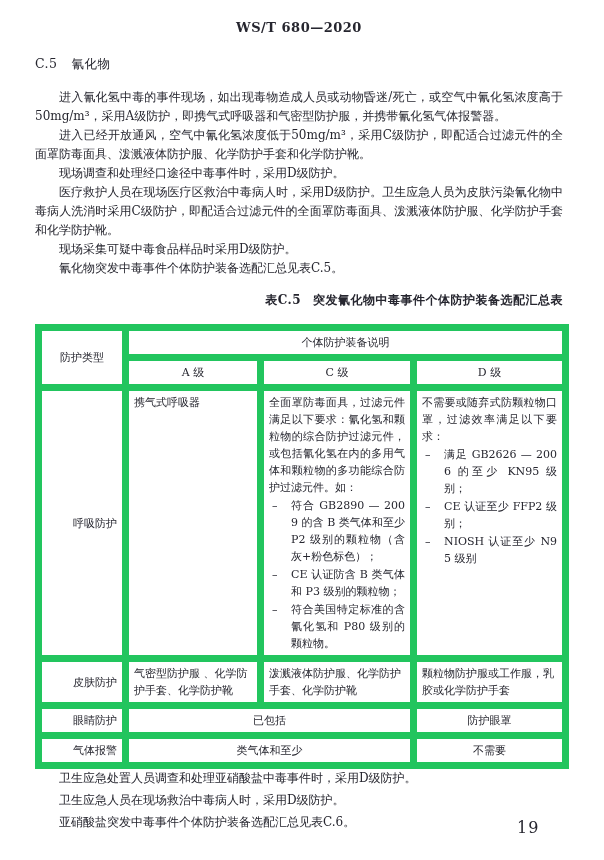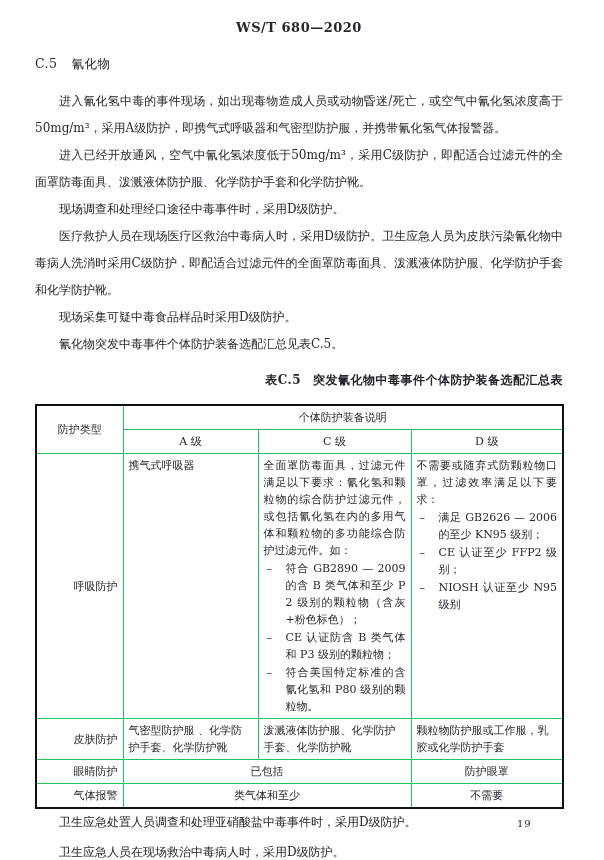--- a/index.html
+++ b/index.html
@@ -21,21 +21,21 @@
   }
   .section-heading{
     font-size:12.5px;
     font-weight:normal;
     margin:20px 0 15px 0;
     letter-spacing:0.5px;
   }
   .section-heading .sec-num{margin-right:14px;}
   .para{
     font-size:12px;
-    line-height:27px;
+    line-height:19px;
     text-align:justify;
     text-indent:2em;
     margin:0;
   }
   .para.gap{margin-bottom:3px;}
   .table-caption{
     text-align:right;
     font-size:12px;
     font-weight:bold;
     margin:14px 0 15px 0;
@@ -43,40 +43,40 @@
   }
   .table-caption .cap-label{margin-right:12px;}
   table.std{
     border-collapse:collapse;
     width:527px;
     table-layout:fixed;
     font-size:11px;
     line-height:17px;
   }
   table.std td,table.std th{
-    border:1px solid #22c55e;
+    border:7px solid #22c55e;
     padding:3px 5px;
     font-weight:normal;
     vertical-align:top;
     text-align:left;
     word-break:break-all;
   }
   table.std{border:2px solid #111;}
   table.std .th-c{text-align:center;vertical-align:middle;}
   table.std .row-label{text-align:right;vertical-align:middle;}
   table.std .cell-center{text-align:center;vertical-align:middle;}
   .bullet{display:flex;margin-top:1px;}
   .bullet .marker{width:9px;flex:0 0 9px;margin-left:3px;}
   .bullet .btxt{flex:1;margin-left:10px;text-align:justify;}
   .cell-intro{text-align:justify;}
   .page-number{
     position:absolute;
     top:818px;
     left:517px;
-    font-size:10px;
+    font-size:16px;
     letter-spacing:1px;
   }
 </style>
 </head>
 <body>
 
 <div class="content">
 
   <div class="doc-header">WS/T 680—2020</div>
 

